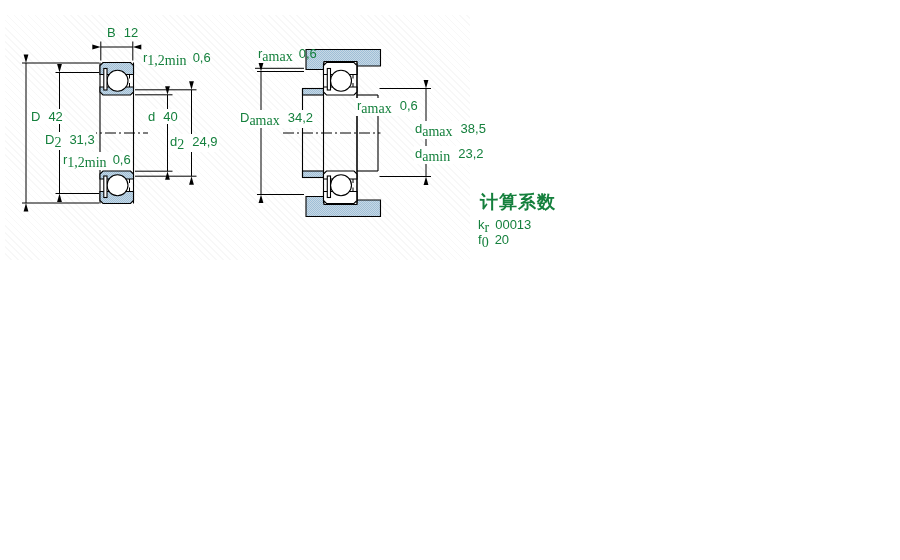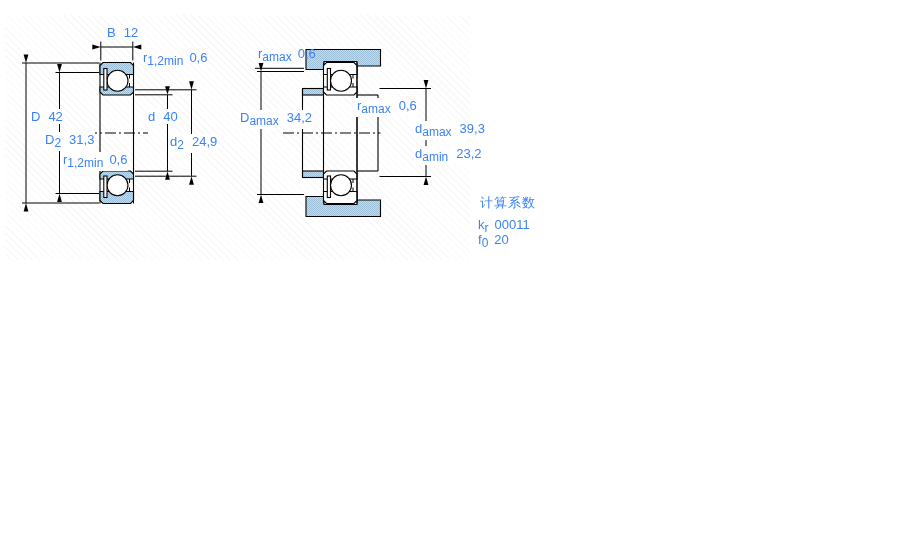--- a/index.html
+++ b/index.html
@@ -1,26 +1,26 @@
 <!DOCTYPE html>
 <html><head>
 <meta charset="utf-8">
 <style>
   html,body{margin:0;padding:0;background:#fff;}
   #canvas{position:relative;width:900px;height:560px;background:#fff;overflow:hidden;
-          font-family:"Liberation Sans","DejaVu Sans",sans-serif;color:#3b82f6;}
+          font-family:"Liberation Sans","DejaVu Sans",sans-serif;color:#15803d;}
   .hatch{position:absolute;left:5px;top:15px;width:465px;height:245px;
          background:repeating-linear-gradient(45deg,transparent 0 4px,rgba(130,130,130,0.06) 4px 5px);}
   svg{position:absolute;left:0;top:0;}
   .lbl{position:absolute;font-size:13px;line-height:15px;white-space:nowrap;background:#fff;padding:0 1px;}
   .lbl.nobg{background:transparent;}
-  .lbl sub{font-size:12px;vertical-align:-3px;letter-spacing:0;}
+  .lbl sub{font-size:14px;vertical-align:-3px;letter-spacing:0;font-family:Liberation Serif, serif;}
   .val{margin-left:8px;}
   .val-sm{margin-left:6px;}
-  .title{font-weight:normal;font-size:13px;letter-spacing:1px;background:transparent;}
+  .title{font-weight:bold;font-size:18px;letter-spacing:1px;background:transparent;}
 </style>
 </head>
 <body>
 
 <div id="canvas">
 
   <div class="hatch"></div>
 
   <svg width="900" height="560" viewBox="0 0 900 560">
     <defs>
@@ -165,30 +165,30 @@
 
   <div class="lbl" style="left:239px;top:110px">
     <span>D</span><sub>amax</sub><span class="val">34,2</span>
   </div>
 
   <div class="lbl" style="left:356px;top:98px">
     <span>r</span><sub>amax</sub><span class="val">0,6</span>
   </div>
 
   <div class="lbl" style="left:414px;top:121px">
-    <span>d</span><sub>amax</sub><span class="val">39,3</span>
+    <span>d</span><sub>amax</sub><span class="val">38,5</span>
   </div>
 
   <div class="lbl" style="left:414px;top:146px">
     <span>d</span><sub>amin</sub><span class="val">23,2</span>
   </div>
 
   <div class="lbl title" style="left:479px;top:195px">计算系数</div>
 
   <div class="lbl nobg" style="left:477px;top:217px">
-    <span>k</span><sub>r</sub><span class="val-sm">00011</span>
+    <span>k</span><sub>r</sub><span class="val-sm">00013</span>
   </div>
 
   <div class="lbl nobg" style="left:477px;top:232px">
     <span>f</span><sub>0</sub><span class="val-sm">20</span>
   </div>
 
 </div>
 
 </body></html>

